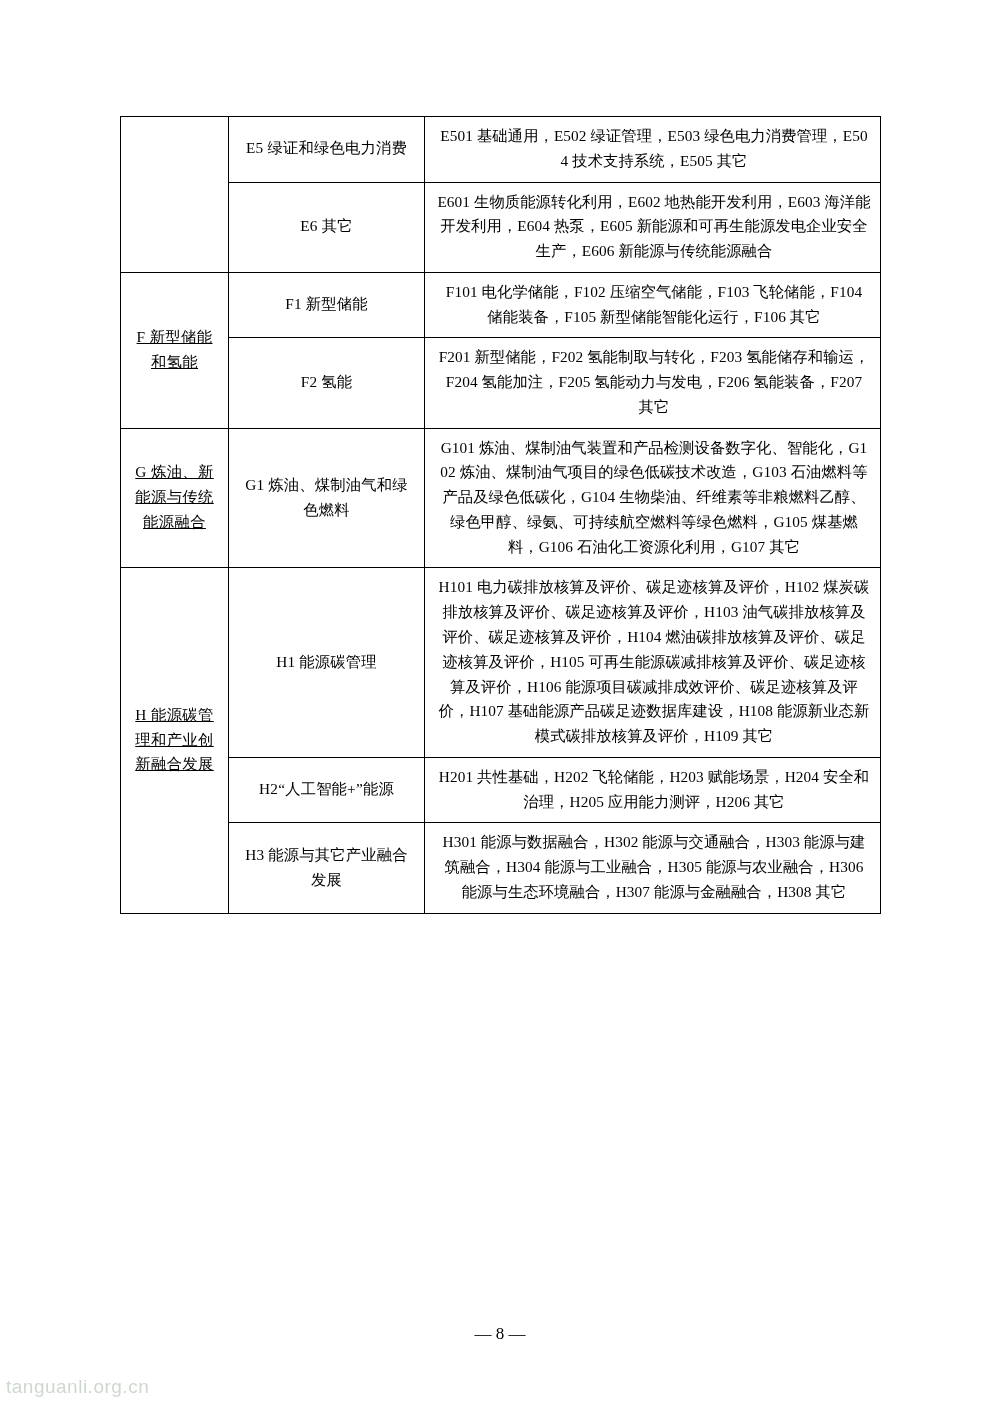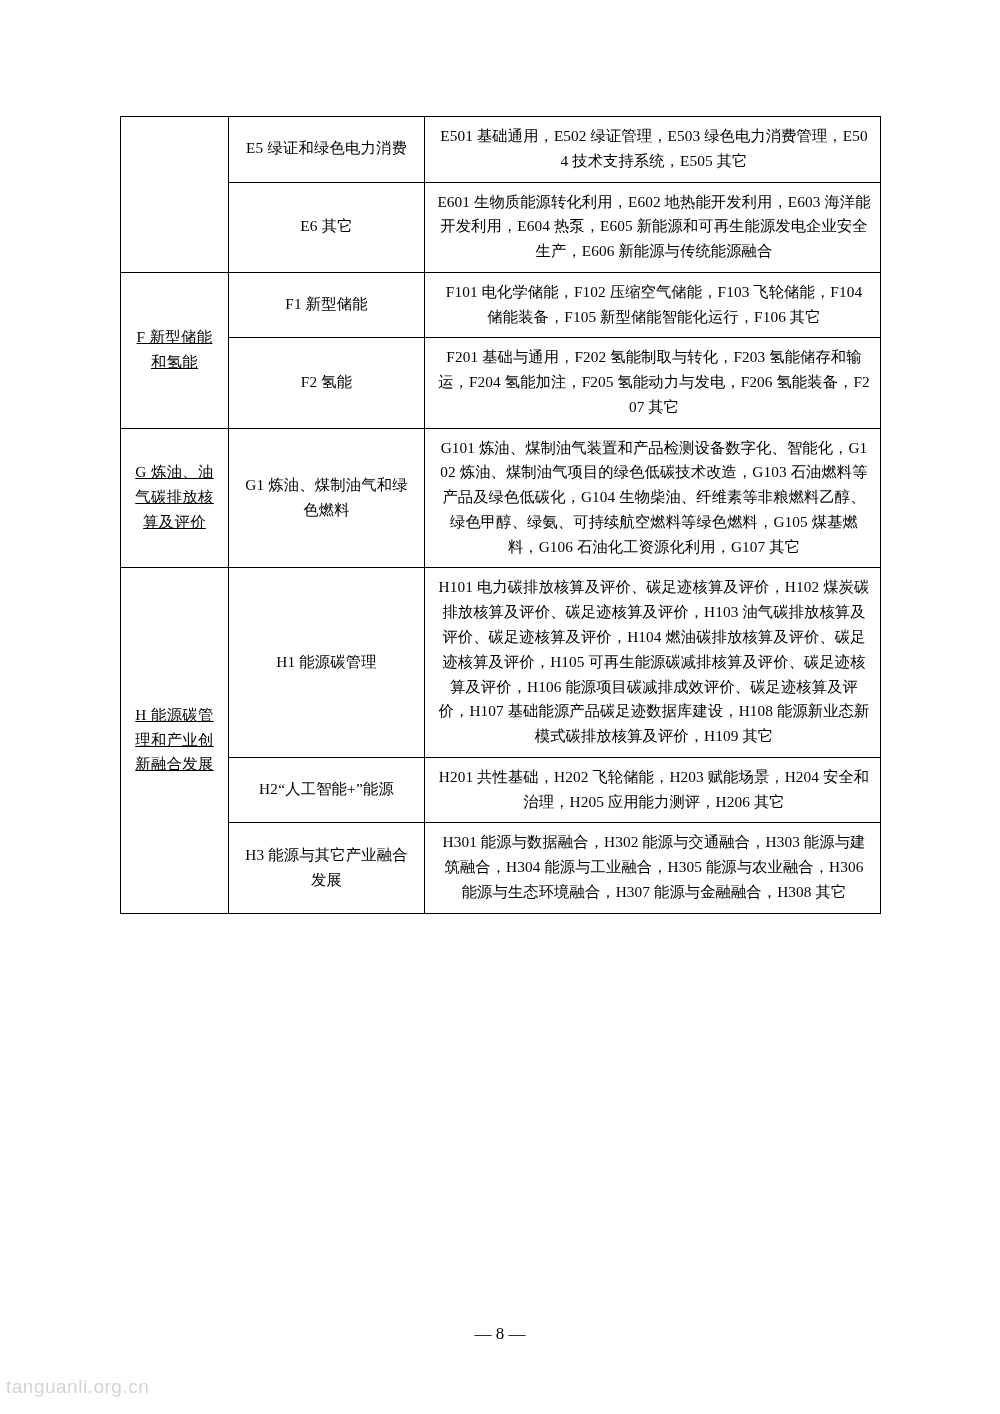--- a/index.html
+++ b/index.html
@@ -97,24 +97,24 @@
         <td class="sub">E6 其它</td>
         <td class="items">E601 生物质能源转化利用，E602 地热能开发利用，E603 海洋能开发利用，E604 热泵，E605 新能源和可再生能源发电企业安全生产，E606 新能源与传统能源融合</td>
       </tr>
       <tr>
         <td class="cat" rowspan="2">F 新型储能和氢能</td>
         <td class="sub">F1 新型储能</td>
         <td class="items">F101 电化学储能，F102 压缩空气储能，F103 飞轮储能，F104 储能装备，F105 新型储能智能化运行，F106 其它</td>
       </tr>
       <tr>
         <td class="sub">F2 氢能</td>
-        <td class="items">F201 基础与通用，F202 氢能制取与转化，F203 氢能储存和输运，F204 氢能加注，F205 氢能动力与发电，F206 氢能装备，F207 其它</td>
+        <td class="items">F201 新型储能，F202 氢能制取与转化，F203 氢能储存和输运，F204 氢能加注，F205 氢能动力与发电，F206 氢能装备，F207 其它</td>
       </tr>
       <tr>
-        <td class="cat">G 炼油、油气碳排放核算及评价</td>
+        <td class="cat">G 炼油、新能源与传统能源融合</td>
         <td class="sub">G1 炼油、煤制油气和绿色燃料</td>
         <td class="items">G101 炼油、煤制油气装置和产品检测设备数字化、智能化，G102 炼油、煤制油气项目的绿色低碳技术改造，G103 石油燃料等产品及绿色低碳化，G104 生物柴油、纤维素等非粮燃料乙醇、绿色甲醇、绿氨、可持续航空燃料等绿色燃料，G105 煤基燃料，G106 石油化工资源化利用，G107 其它</td>
       </tr>
       <tr>
         <td class="cat" rowspan="3">H 能源碳管理和产业创新融合发展</td>
         <td class="sub">H1 能源碳管理</td>
         <td class="items">H101 电力碳排放核算及评价、碳足迹核算及评价，H102 煤炭碳排放核算及评价、碳足迹核算及评价，H103 油气碳排放核算及评价、碳足迹核算及评价，H104 燃油碳排放核算及评价、碳足迹核算及评价，H105 可再生能源碳减排核算及评价、碳足迹核算及评价，H106 能源项目碳减排成效评价、碳足迹核算及评价，H107 基础能源产品碳足迹数据库建设，H108 能源新业态新模式碳排放核算及评价，H109 其它</td>
       </tr>
       <tr>
         <td class="sub">H2“人工智能+”能源</td>

